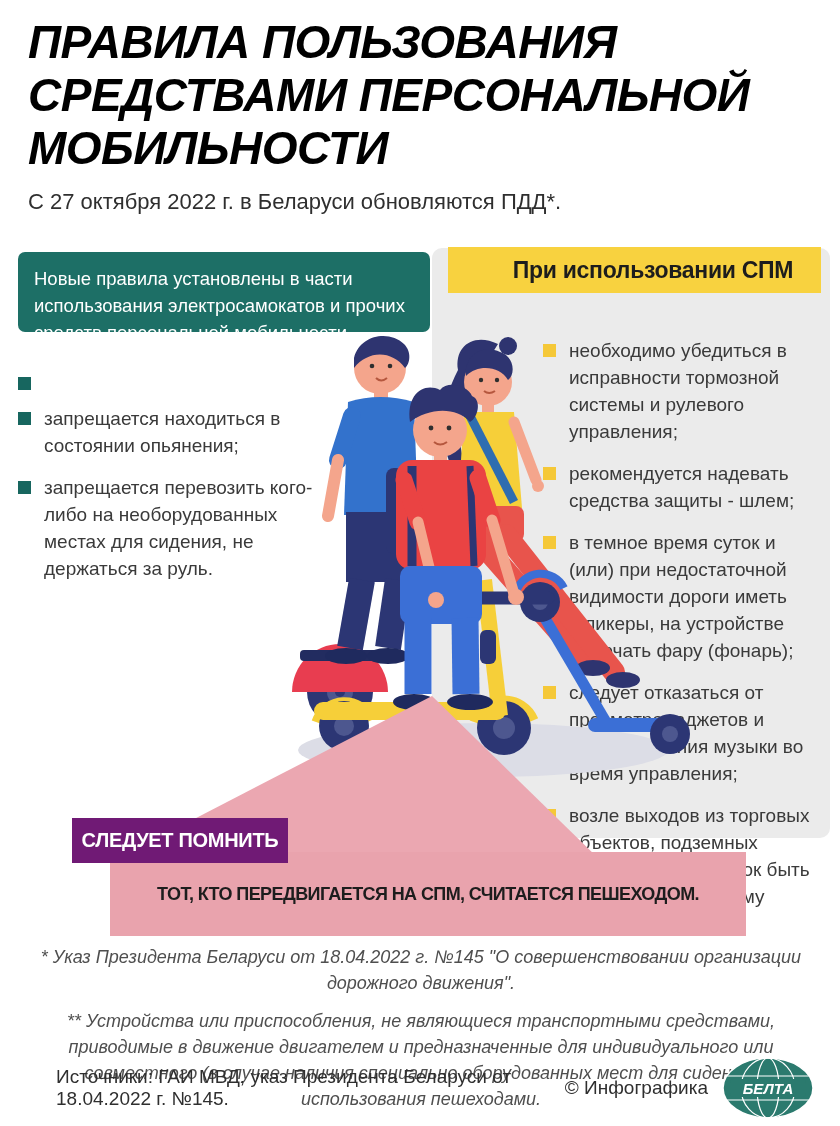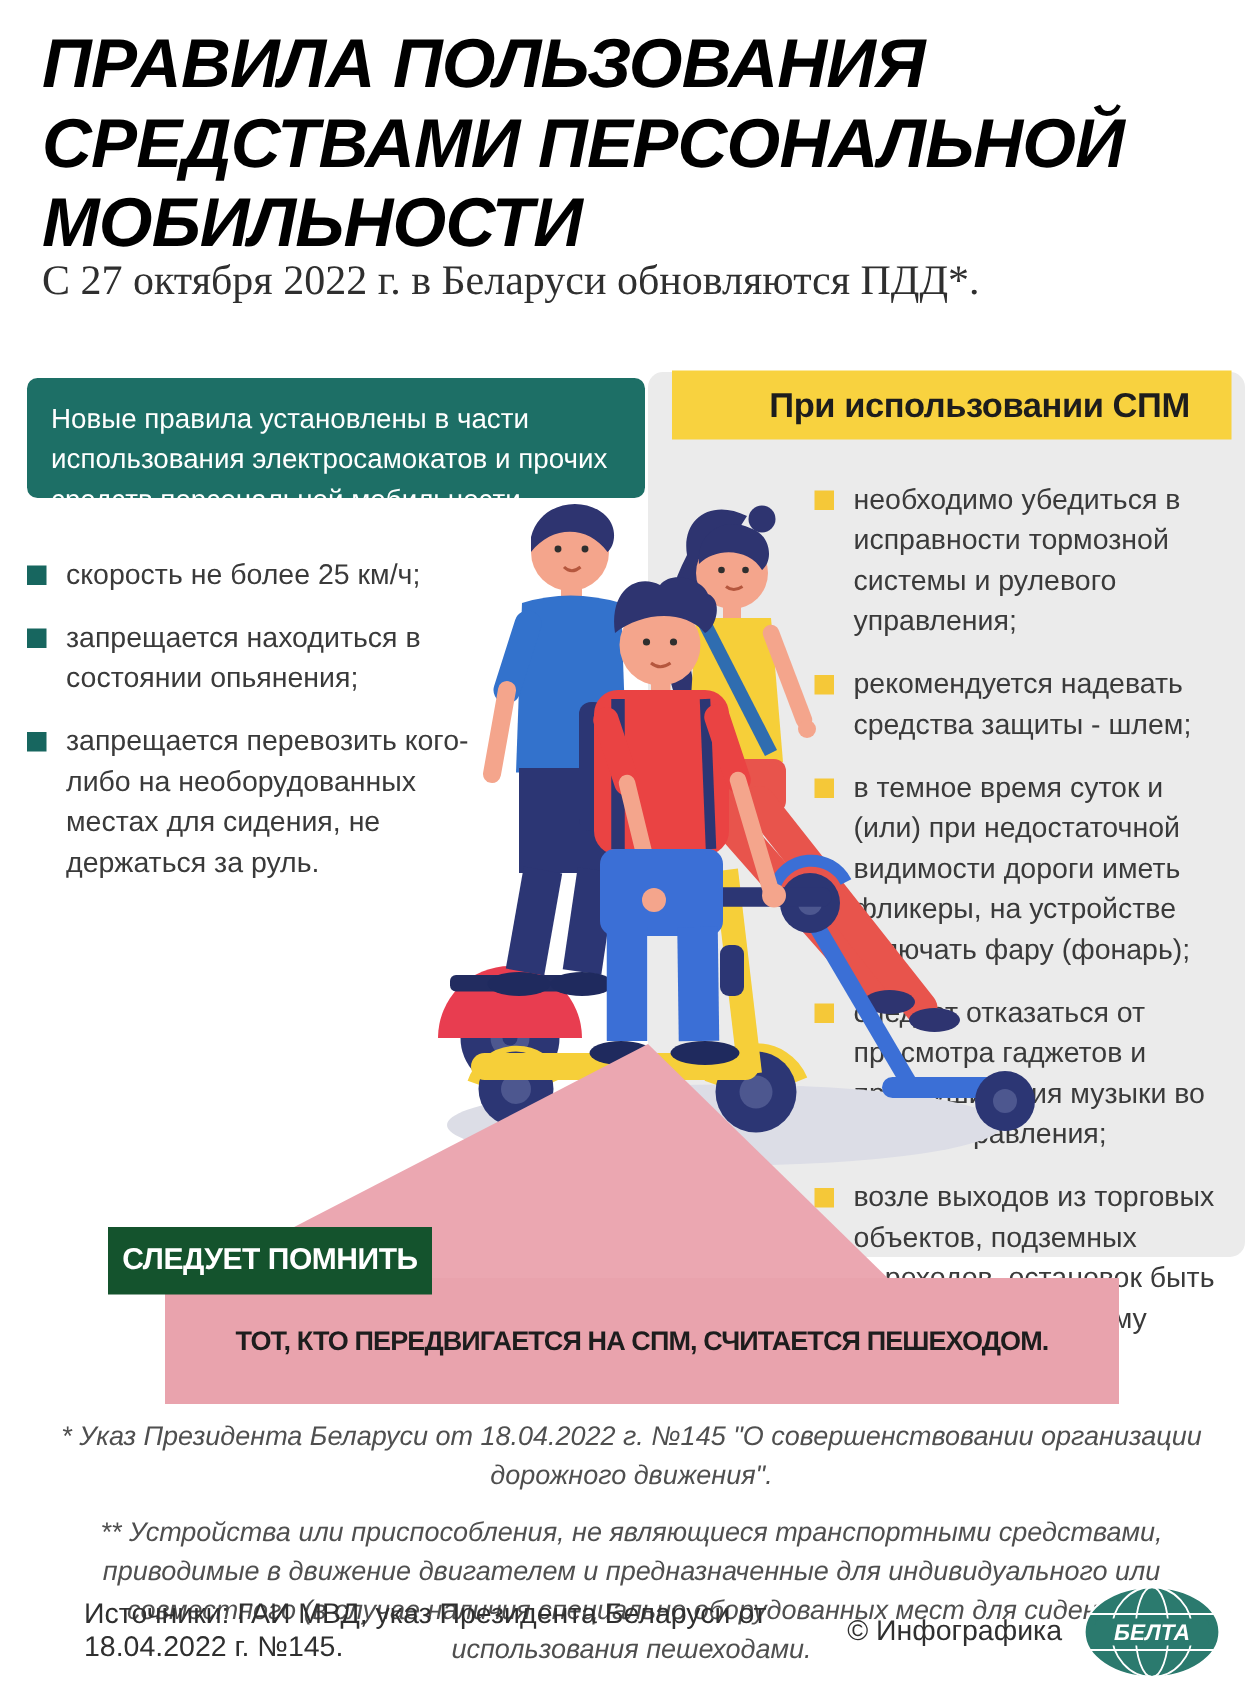--- a/index.html
+++ b/index.html
@@ -2,44 +2,44 @@
 <html><head>
 <meta charset="utf-8">
 <style>
   html,body{margin:0;padding:0;background:#fff;}
   .page{position:relative;width:840px;height:1126px;background:#ffffff;overflow:hidden;
         font-family:"Liberation Sans",sans-serif;color:#3a3a3a;}
   .abs{position:absolute;}
 
   .title{left:28px;top:16px;width:800px;font-size:46px;line-height:53px;font-weight:700;
          color:#000000;letter-spacing:-0.5px;text-transform:uppercase;font-style:italic;}
-  .subtitle{left:28px;top:172px;width:700px;font-size:28px;color:#2f2f2f;font-family:Liberation Serif, serif;}
+  .subtitle{left:28px;top:189px;width:700px;font-size:22px;color:#2f2f2f;}
 
   .gray-panel{left:432px;top:248px;width:398px;height:590px;background:#ebebeb;border-radius:10px;
               clip-path:polygon(0 0,100% 0,100% 100%,25% 100%,0 76%);}
   .yellow-header{left:448px;top:247px;width:336px;height:46px;background:#f8d23f;
                  display:flex;align-items:center;justify-content:center;
                  font-size:23px;font-weight:700;color:#1d1d1d;letter-spacing:-0.3px;padding-left:37px;}
 
   .green-box{left:18px;top:252px;width:412px;height:80px;background:#1d6f66;border-radius:7px;
              color:#ffffff;font-size:18.5px;line-height:27px;padding:13px 16px;box-sizing:border-box;}
 
   ul.rules{list-style:none;margin:0;padding:0;}
   ul.rules li{display:flex;margin-bottom:15px;font-size:19px;line-height:27px;color:#3a3a3a;}
   ul.rules .sq{flex:0 0 13px;width:13px;height:13px;margin:7px 13px 0 0;}
   .left-list{left:18px;top:370px;width:300px;}
   .left-list .sq{background:#17665f;}
-  .right-list{left:543px;top:320px;width:282px;}
+  .right-list{left:543px;top:337px;width:282px;}
   .right-list li{font-size:18.5px;line-height:26px;margin-bottom:14px;}
   .right-list .sq{background:#f5c838;}
 
   .pink-box{left:110px;top:852px;width:636px;height:84px;background:#e9a3ad;
             display:flex;align-items:center;justify-content:center;
             font-size:18px;font-weight:700;color:#1d1d1d;letter-spacing:-0.6px;white-space:nowrap;}
-  .red-box{left:72px;top:818px;width:216px;height:45px;background:#14532d;
+  .red-box{left:72px;top:818px;width:216px;height:45px;background:#701a75;
            display:flex;align-items:center;justify-content:center;
            font-size:20px;font-weight:700;color:#ffffff;letter-spacing:-0.3px;}
 
   .footnotes{left:28px;top:944px;width:786px;font-style:italic;color:#4f4f4f;
              font-size:18px;line-height:26px;text-align:center;}
   .footnotes .note2{margin-top:12px;}
 
   .footer{left:28px;top:1062px;width:786px;height:52px;display:flex;align-items:center;}
   .sources{font-size:19px;color:#2f2f2f;flex:1;margin-left:28px;}
   .credit{font-size:19px;color:#2f2f2f;margin-right:14px;}
@@ -78,21 +78,20 @@
       </li>
   </ul>
 
   <div class="abs green-box">
     <span>Новые правила установлены в части использования электросамокатов и прочих средств персональной мобильности (СПМ)**</span>
   </div>
 
   <ul class="abs rules left-list">
     <li>
         <span class="sq"></span>
-        <span>скорость не более 25 км/ч;</span>
       </li>
     <li>
         <span class="sq"></span>
         <span>запрещается находиться в состоянии опьянения;</span>
       </li>
     <li>
         <span class="sq"></span>
         <span>запрещается перевозить кого-либо на необорудованных местах для сидения, не держаться за руль.</span>
       </li>
   </ul>

